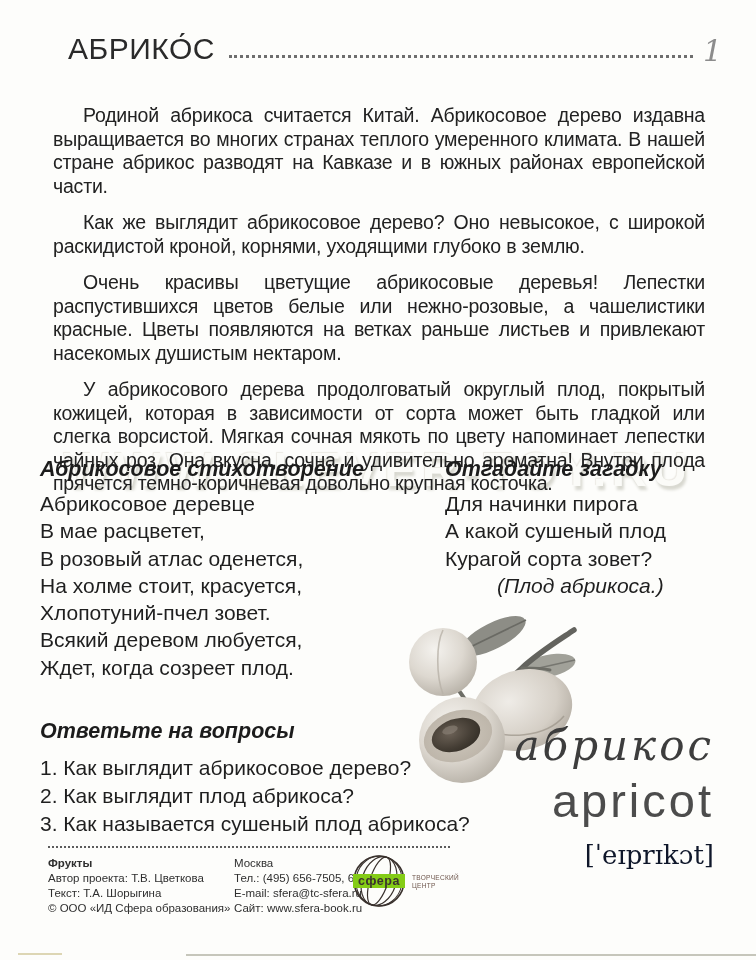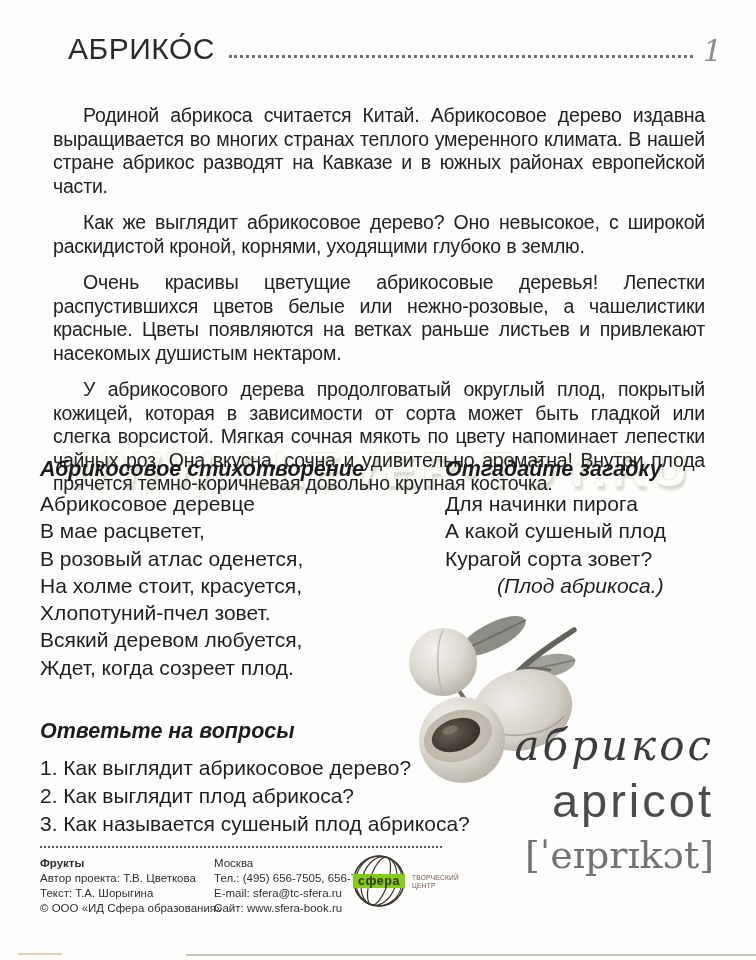--- a/index.html
+++ b/index.html
@@ -46,30 +46,30 @@
   .question { font-size:21px; line-height:28px; white-space:nowrap; }
 
   
   .illustration { position:absolute; left:398px; top:606px; z-index:0; }
 
   
   .vocab { position:absolute; right:42px; top:720px; text-align:right; z-index:2; }
   .vocab-ru  { font-family:"DejaVu Serif", serif; font-style:italic;
                font-size:42px; color:#3d3d3d; letter-spacing:3px; line-height:52px; }
   .vocab-en  { font-size:47px; color:#4c4c4c; letter-spacing:3px; line-height:58px; }
-  .vocab-ipa { font-family:"DejaVu Serif", serif; font-size:38px; color:#737373;
+  .vocab-ipa { font-family:"DejaVu Serif", serif; font-size:26px; color:#0f172a;
                line-height:50px; }
 
   
-  .footer { position:absolute; top:846px; left:40px; width:402px;
+  .footer { position:absolute; top:846px; left:48px; width:402px;
             border-top:2px dotted #5c5c5c; padding-top:8px;
             display:flex; z-index:2; }
   .footer-col { font-size:11.5px; line-height:15px; color:#2f2f2f; white-space:nowrap; }
   .footer-col1 { width:162px; }
-  .footer-col2 { margin-left:12px; }
+  .footer-col2 { margin-left:24px; }
   .footer-series { font-weight:bold; }
 
   .logo { position:absolute; left:352px; top:854px; width:100px; height:54px; z-index:2; }
   .logo-badge { position:relative; width:54px; height:54px; display:inline-block; }
   .logo-text { position:absolute; left:1px; top:20px; width:52px; text-align:center;
                background:#84cc16; font-size:12.5px; font-weight:bold; color:#3a322e;
                letter-spacing:.5px; }
   .logo-tagline { position:absolute; left:60px; top:20px; width:44px;
                   font-size:6.5px; line-height:7.5px; text-transform:uppercase;
                   color:#6e564c; letter-spacing:.3px; }

